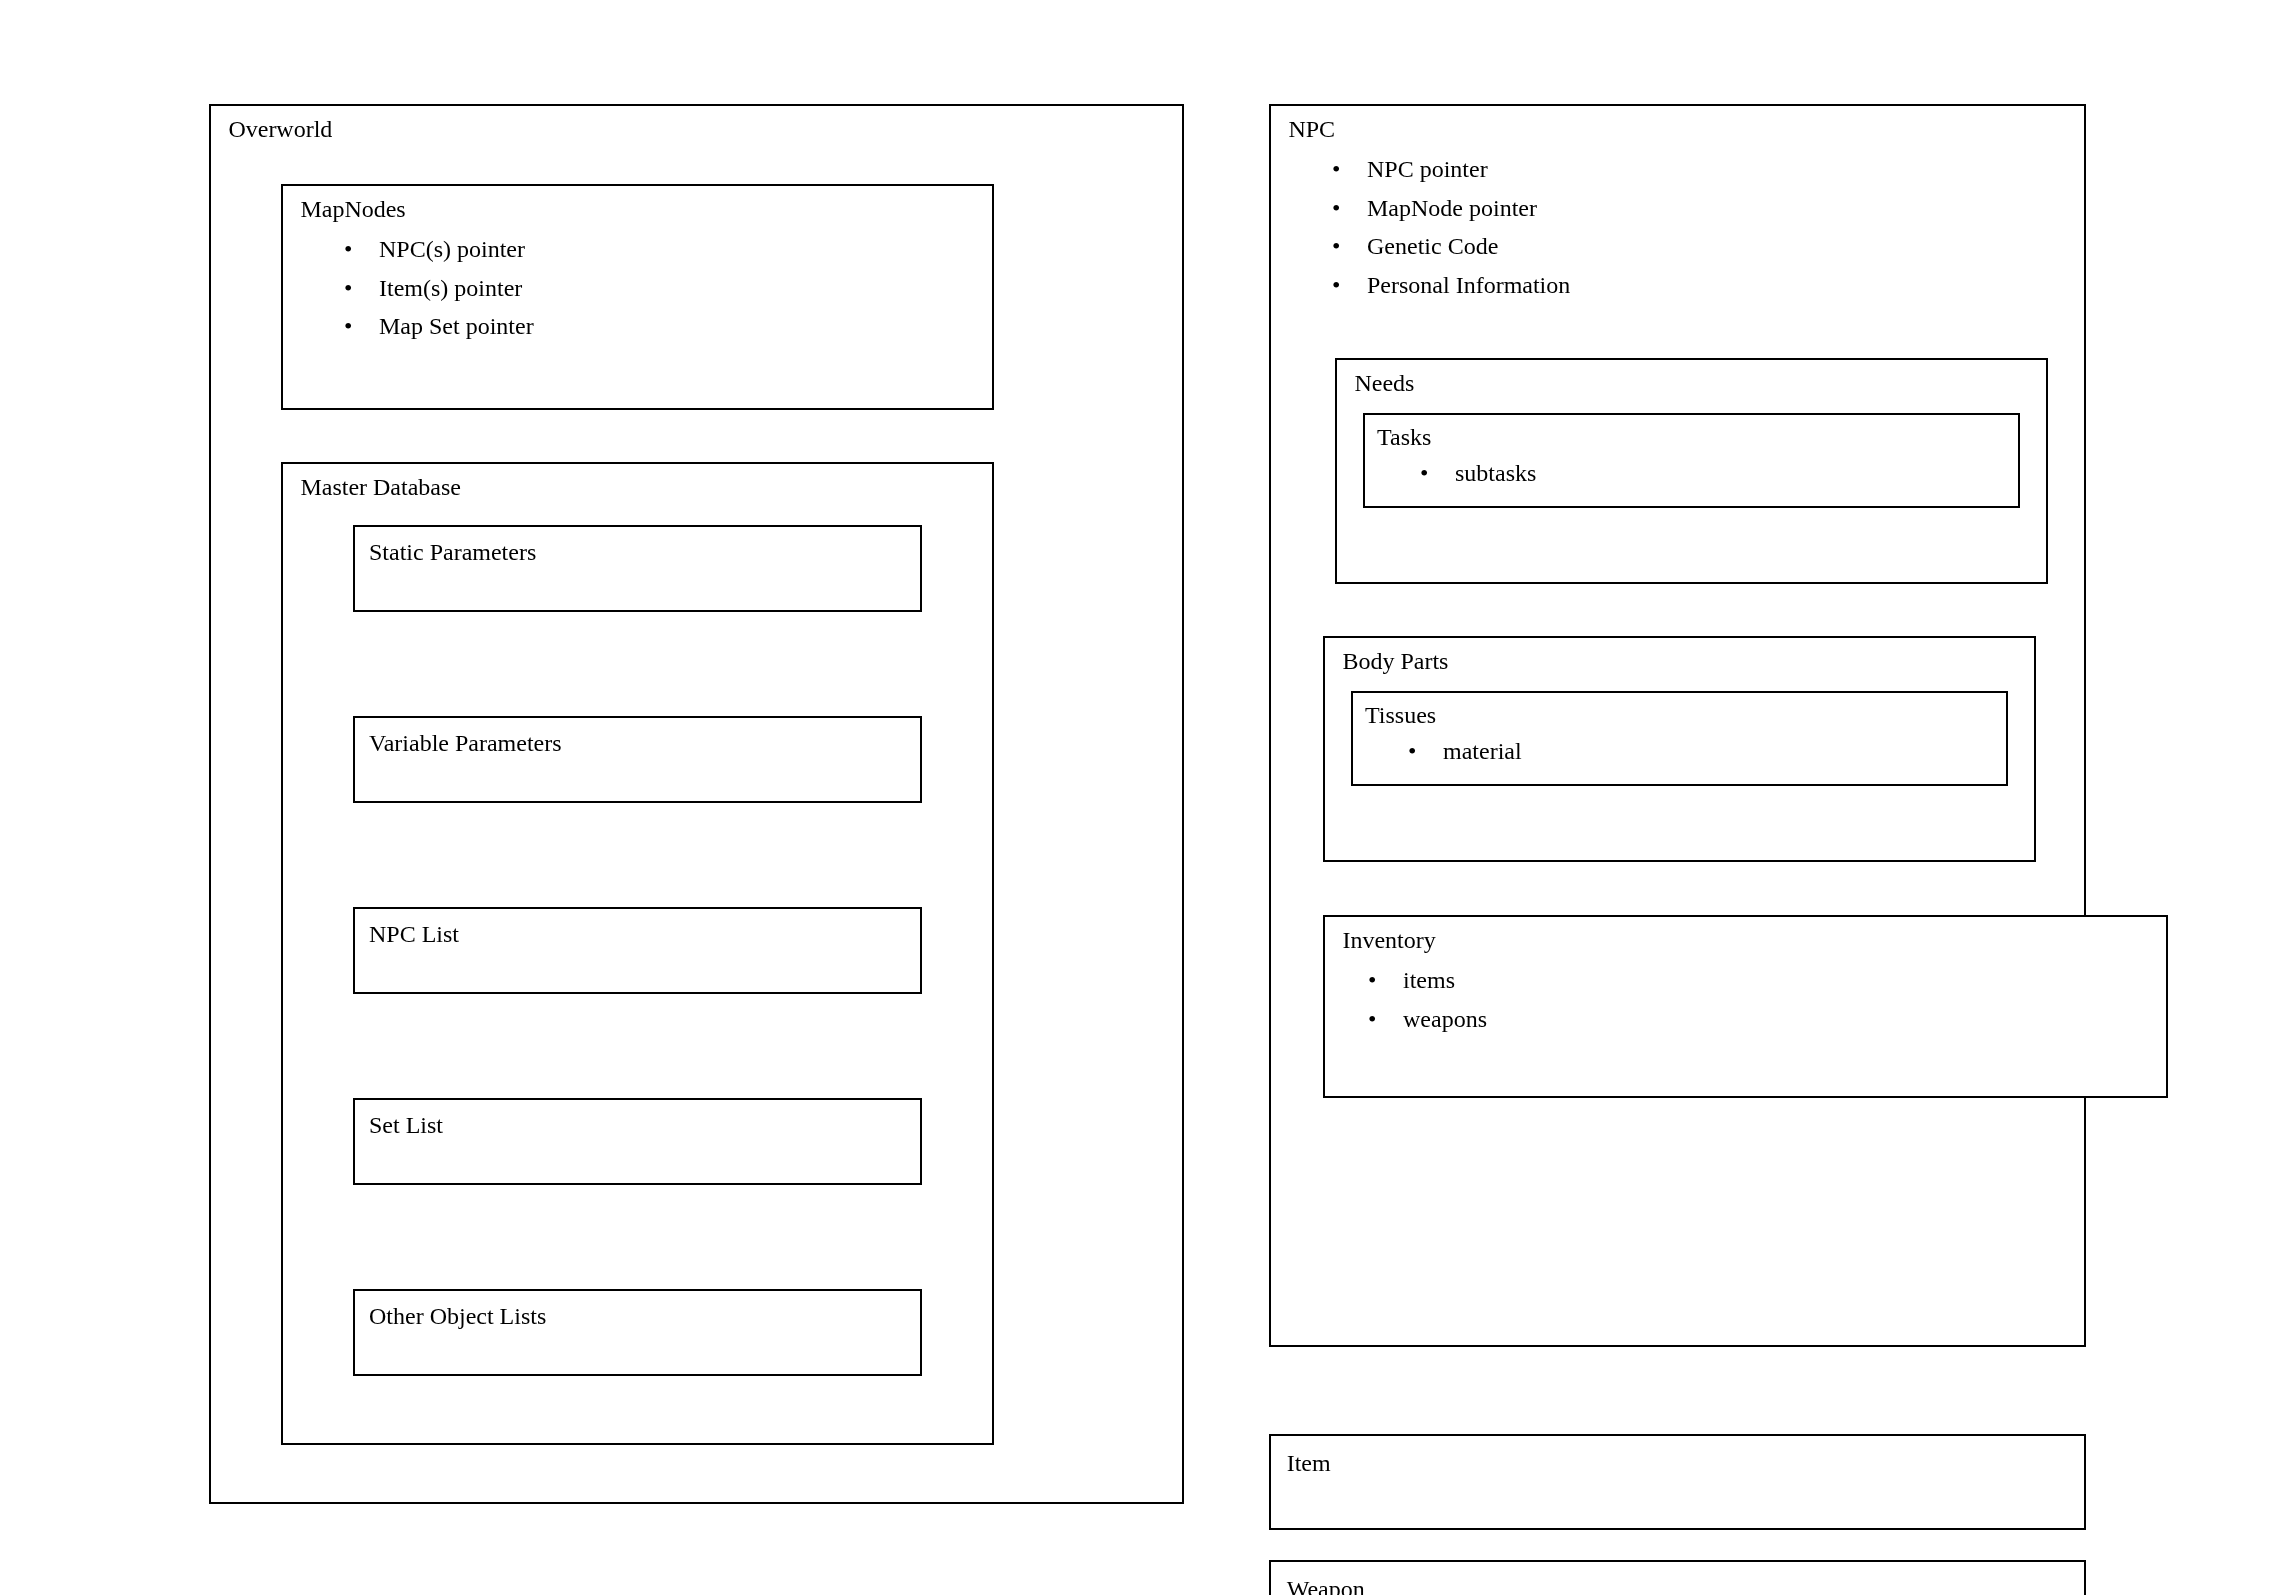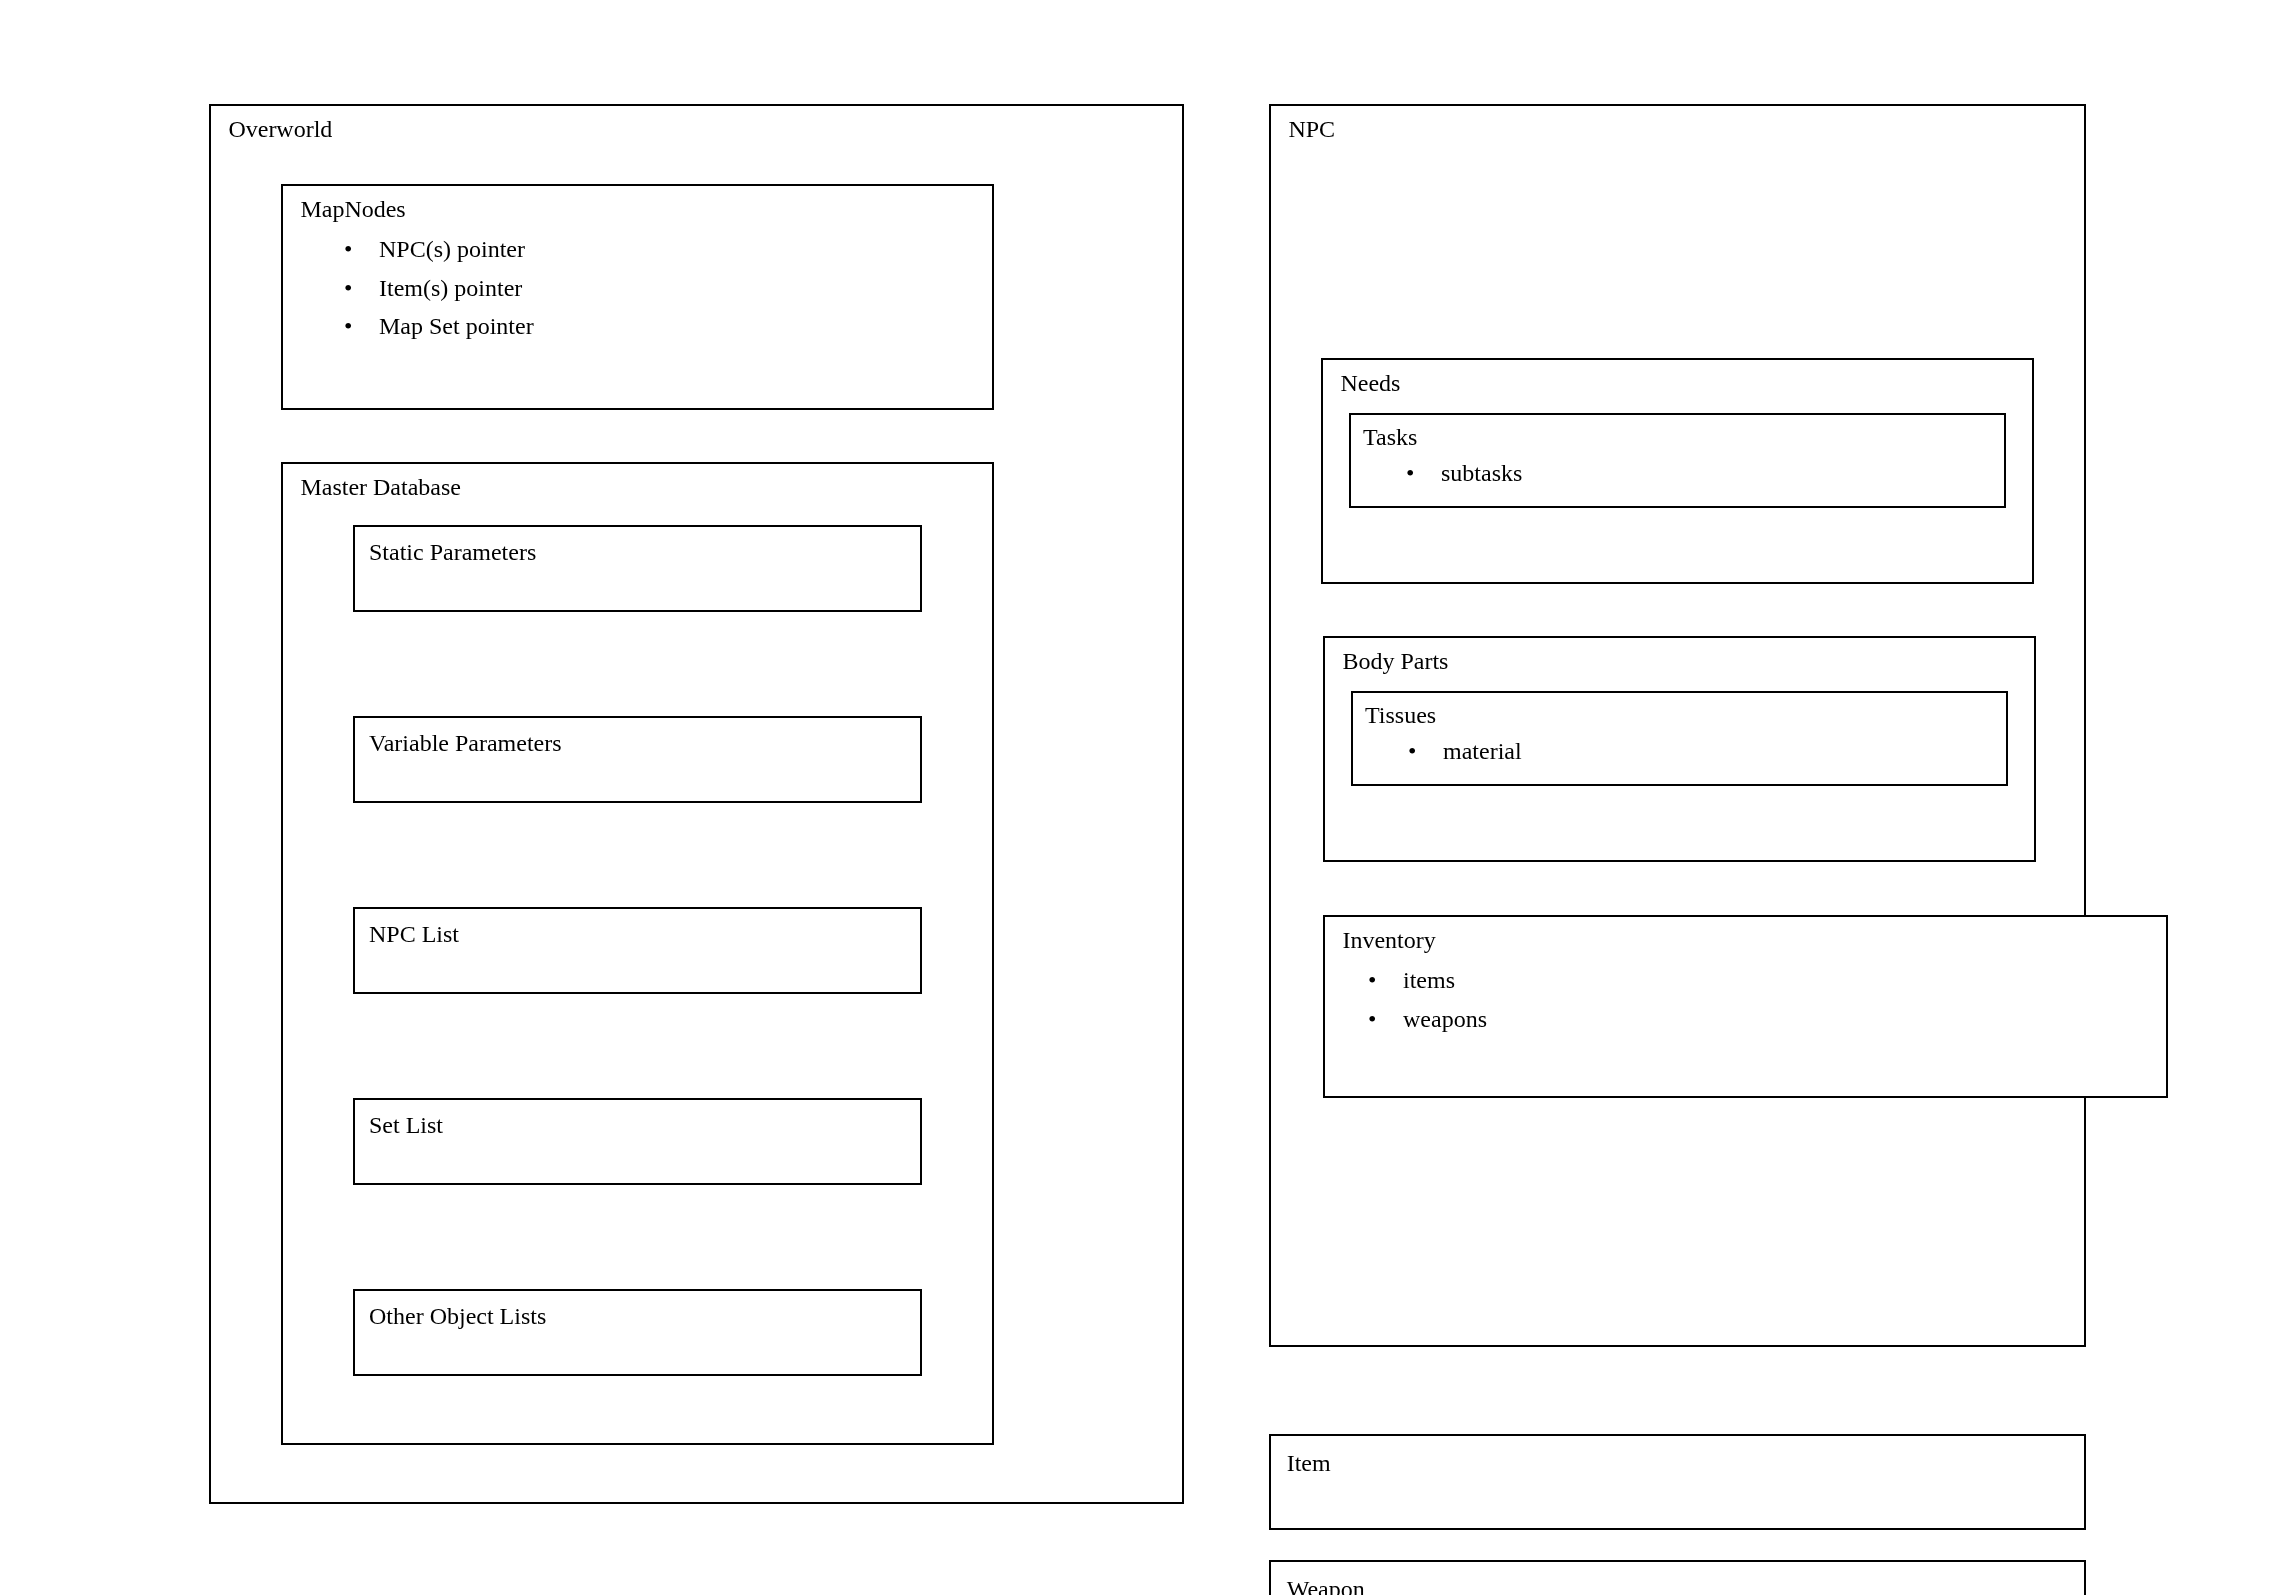--- a/index.html
+++ b/index.html
@@ -93,22 +93,28 @@
       <div class="db-item" style="margin-bottom: 104px;">Variable Parameters</div>
       <div class="db-item" style="margin-bottom: 104px;">NPC List</div>
       <div class="db-item" style="margin-bottom: 104px;">Set List</div>
       <div class="db-item">Other Object Lists</div>
     </div>
   </div>
 </div>
 
 <div class="box" style="left:1269px; top:104px; width:817px; height:1243px;">
   <div class="box-title">NPC</div>
+  <ul class="bullets">
+    <li>NPC pointer</li>
+    <li>MapNode pointer</li>
+    <li>Genetic Code</li>
+    <li>Personal Information</li>
+  </ul>
 
-  <div class="box" style="left:50px; top:252px; width:713px; height:226px;">
+  <div class="box" style="left:64px; top:252px; width:713px; height:226px;">
     <div class="box-title">Needs</div>
     <div class="nested">
       <div>Tasks</div>
       <ul class="bullets" style="padding-left:43px;">
         <li>subtasks</li>
       </ul>
     </div>
   </div>
 
   <div class="box" style="left:52px; top:530px; width:713px; height:226px;">

